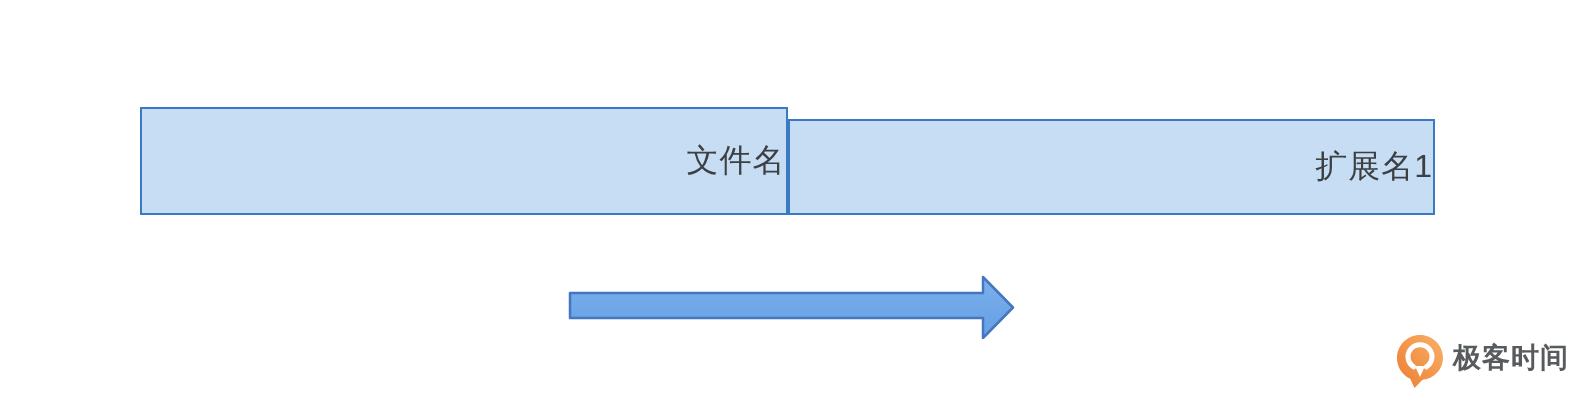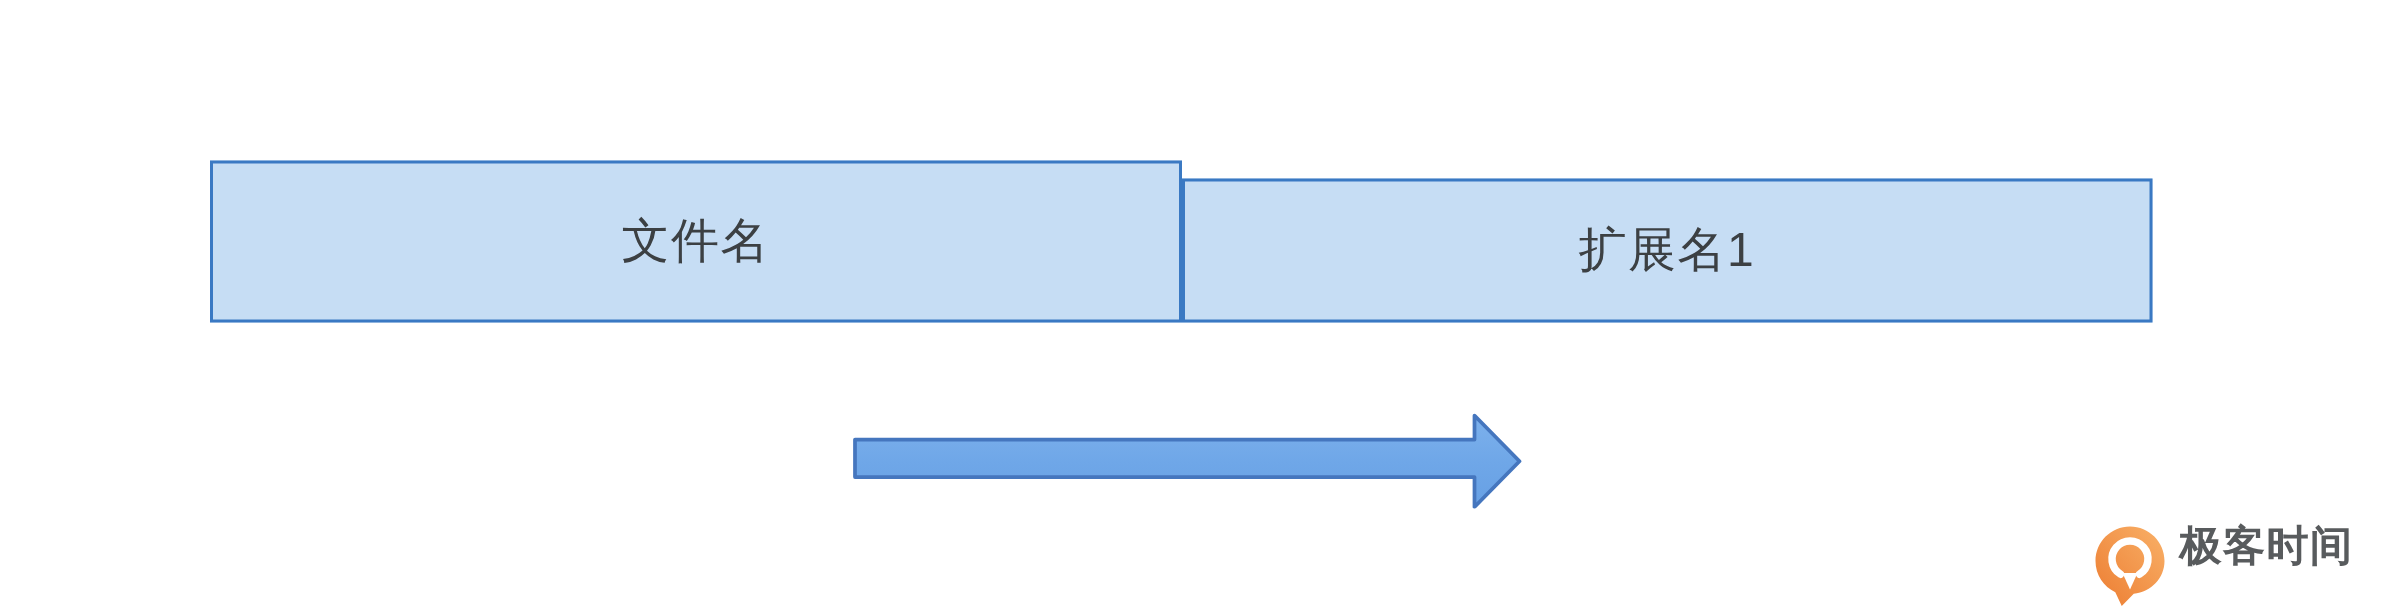--- a/index.html
+++ b/index.html
@@ -32,42 +32,42 @@
     width: 1295px;
     height: 108px;
     display: flex;
   }
   .cell {
     flex: 1 1 0;
     background: var(--cell-fill);
     border: 2px solid var(--cell-border);
     display: flex;
     align-items: center;
-    justify-content: center;
+    justify-content: flex-end;
     font-size: 32px;
     color: var(--cell-text);
     letter-spacing: 1px;
   }
   .cell + .cell { margin-left: 0; margin-top: 12px; } 
   
   .arrow-wrap {
     position: absolute;
     left: 563px;
     top: 273px;
     width: 452px;
     height: 66px;
   }
   
   .logo {
     position: absolute;
     left: 1396px;
     top: 334px;
     display: flex;
+    align-items: center;
     gap: 9px;
-    margin-top: 16px;
   }
   .logo-icon-box {
     width: 48px;
     height: 56px;
     flex: 0 0 auto;
   }
   .logo-text {
     font-size: 28px;
     font-weight: 600;
     color: var(--logo-text);

